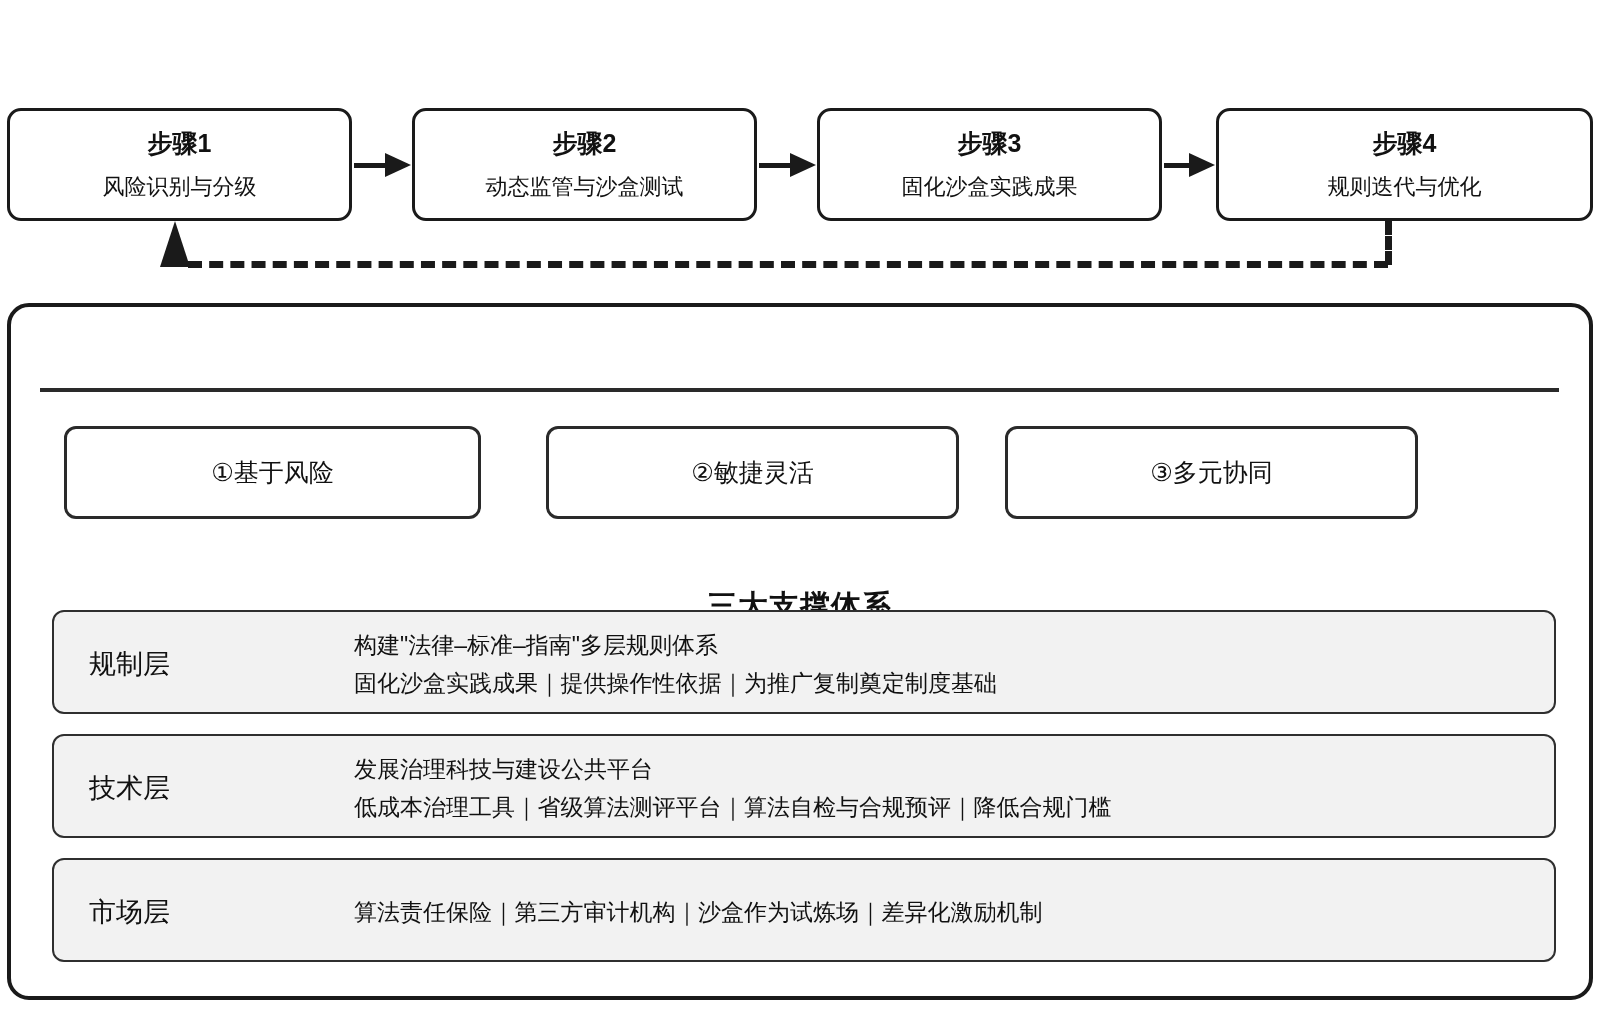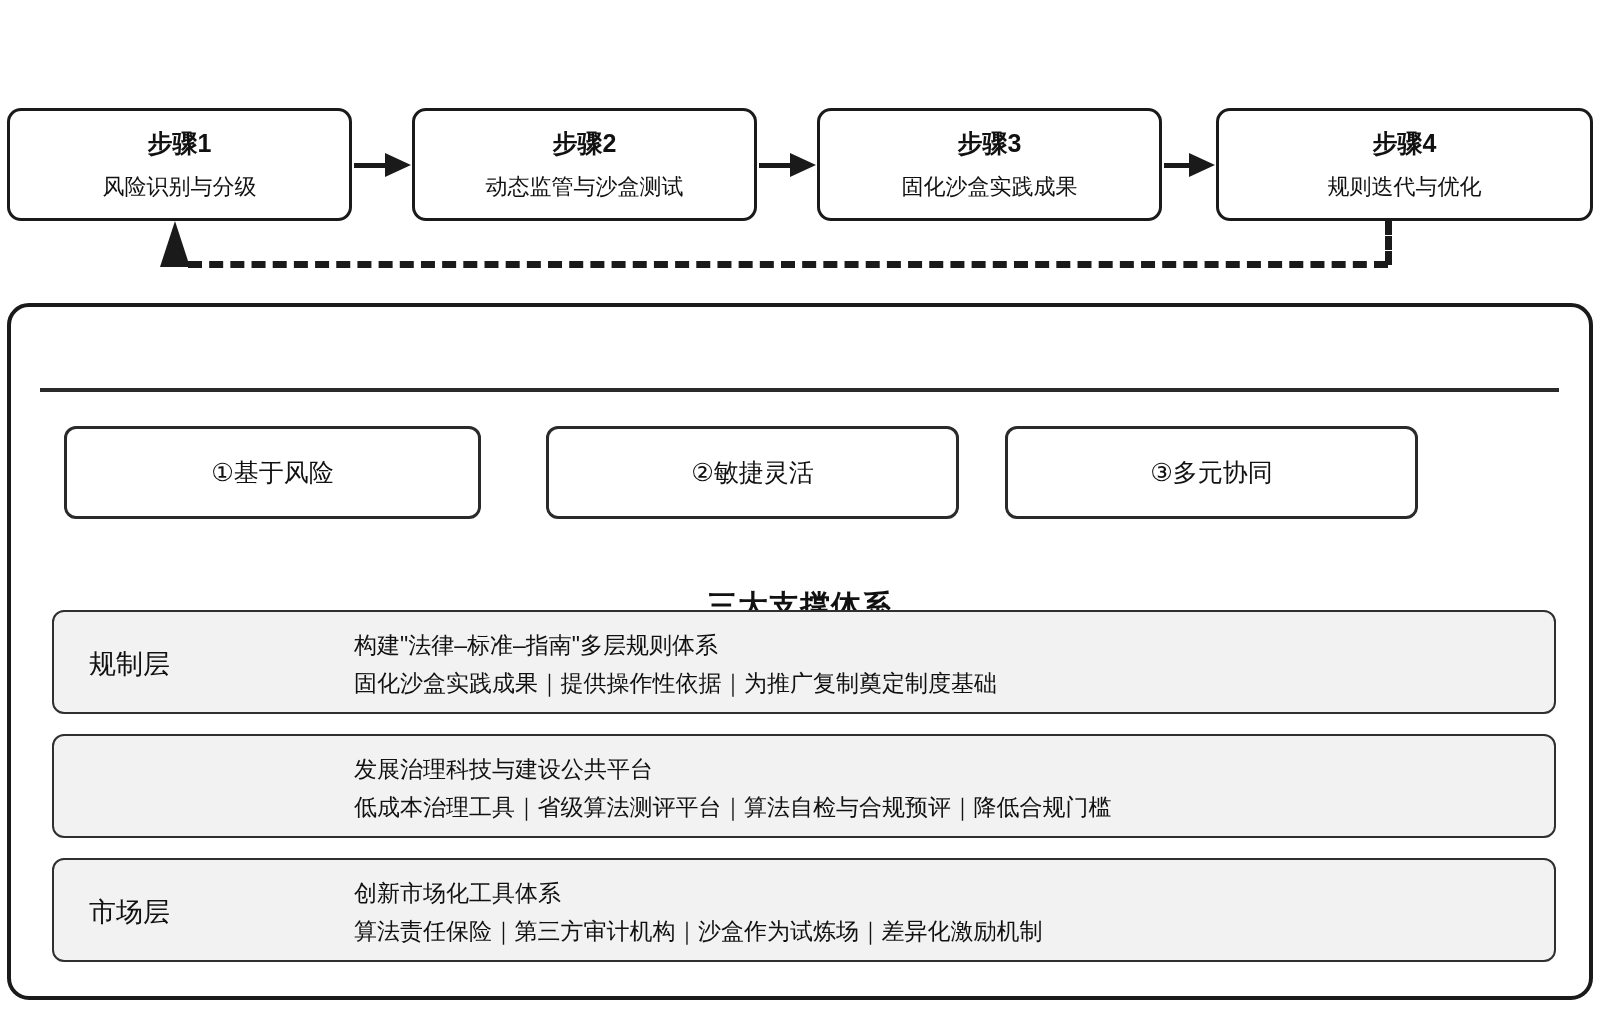--- a/index.html
+++ b/index.html
@@ -209,29 +209,29 @@
 
       <div class="pillar-row">
         <div class="pillar-name">规制层</div>
         <div class="pillar-body">
           <div class="pillar-line1">构建"法律–标准–指南"多层规则体系</div>
           <div class="pillar-line2">固化沙盒实践成果｜提供操作性依据｜为推广复制奠定制度基础</div>
         </div>
       </div>
 
       <div class="pillar-row">
+        <div class="pillar-name">技术层</div>
         <div class="pillar-body">
           <div class="pillar-line1">发展治理科技与建设公共平台</div>
           <div class="pillar-line2">低成本治理工具｜省级算法测评平台｜算法自检与合规预评｜降低合规门槛</div>
         </div>
       </div>
 
       <div class="pillar-row">
         <div class="pillar-name">市场层</div>
         <div class="pillar-body">
-          <div class="pillar-line1">创新市场化工具体系</div>
           <div class="pillar-line2">算法责任保险｜第三方审计机构｜沙盒作为试炼场｜差异化激励机制</div>
         </div>
       </div>
 
     </div>
   </div>
 </div>
 
 </body></html>

